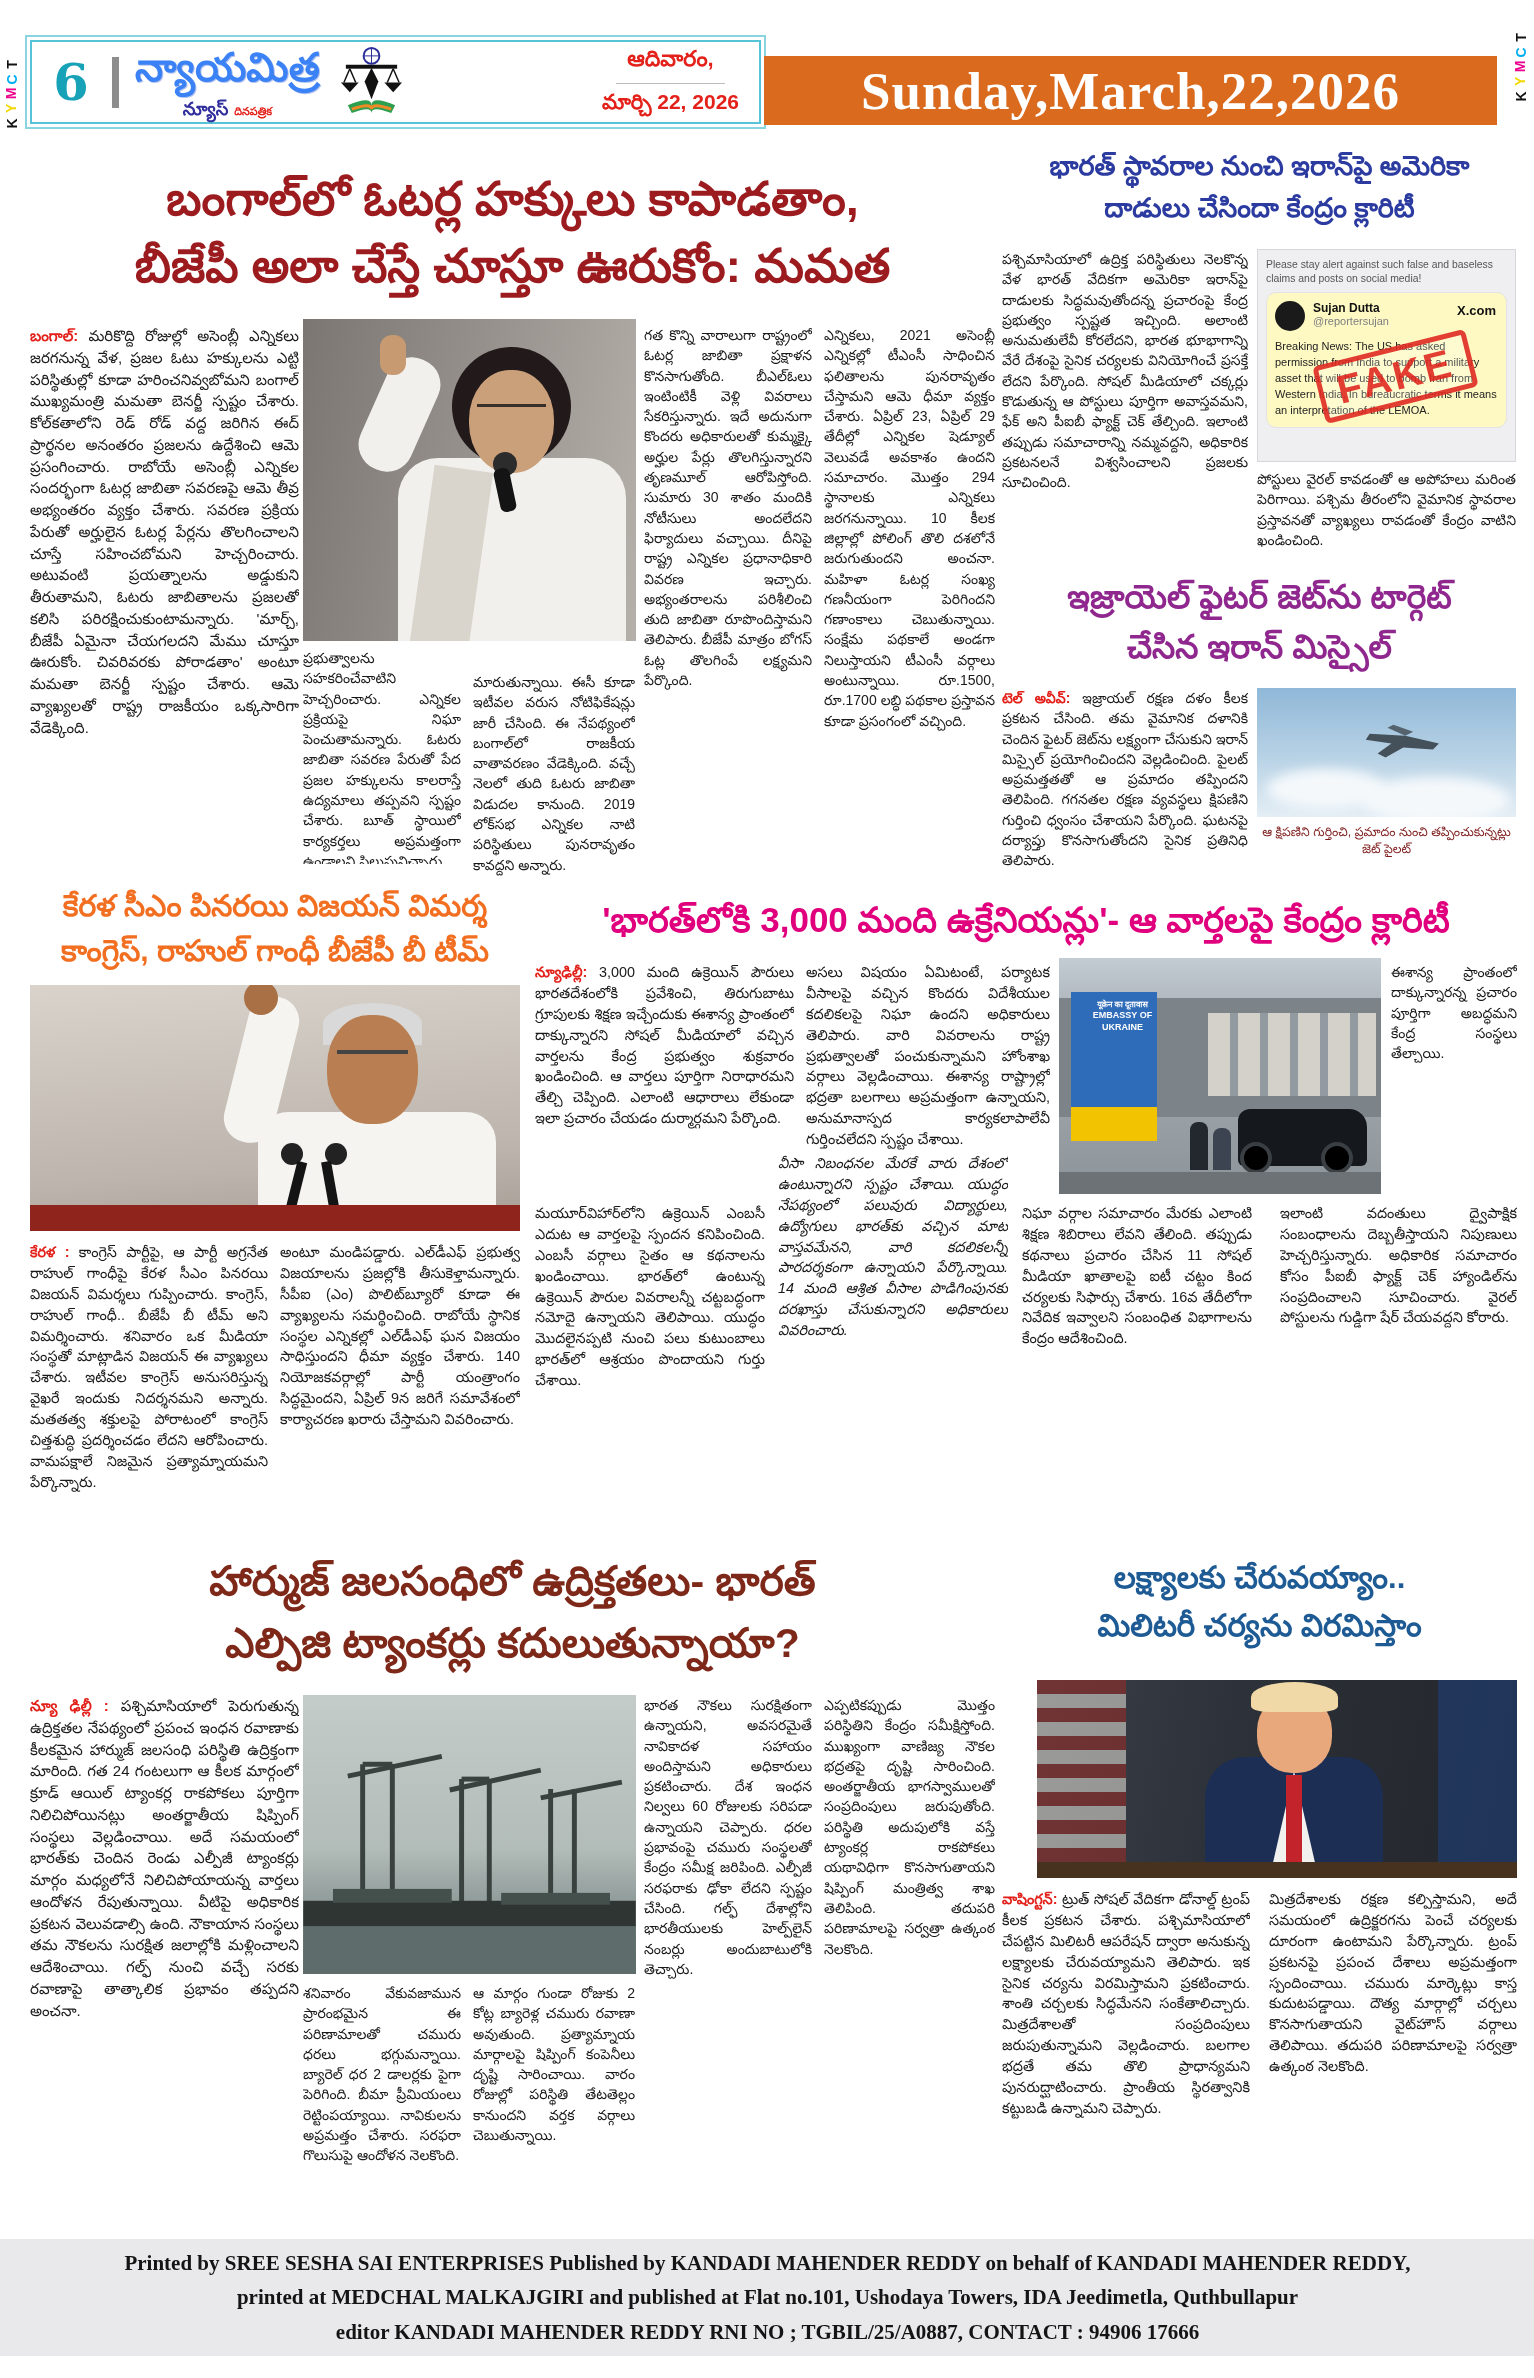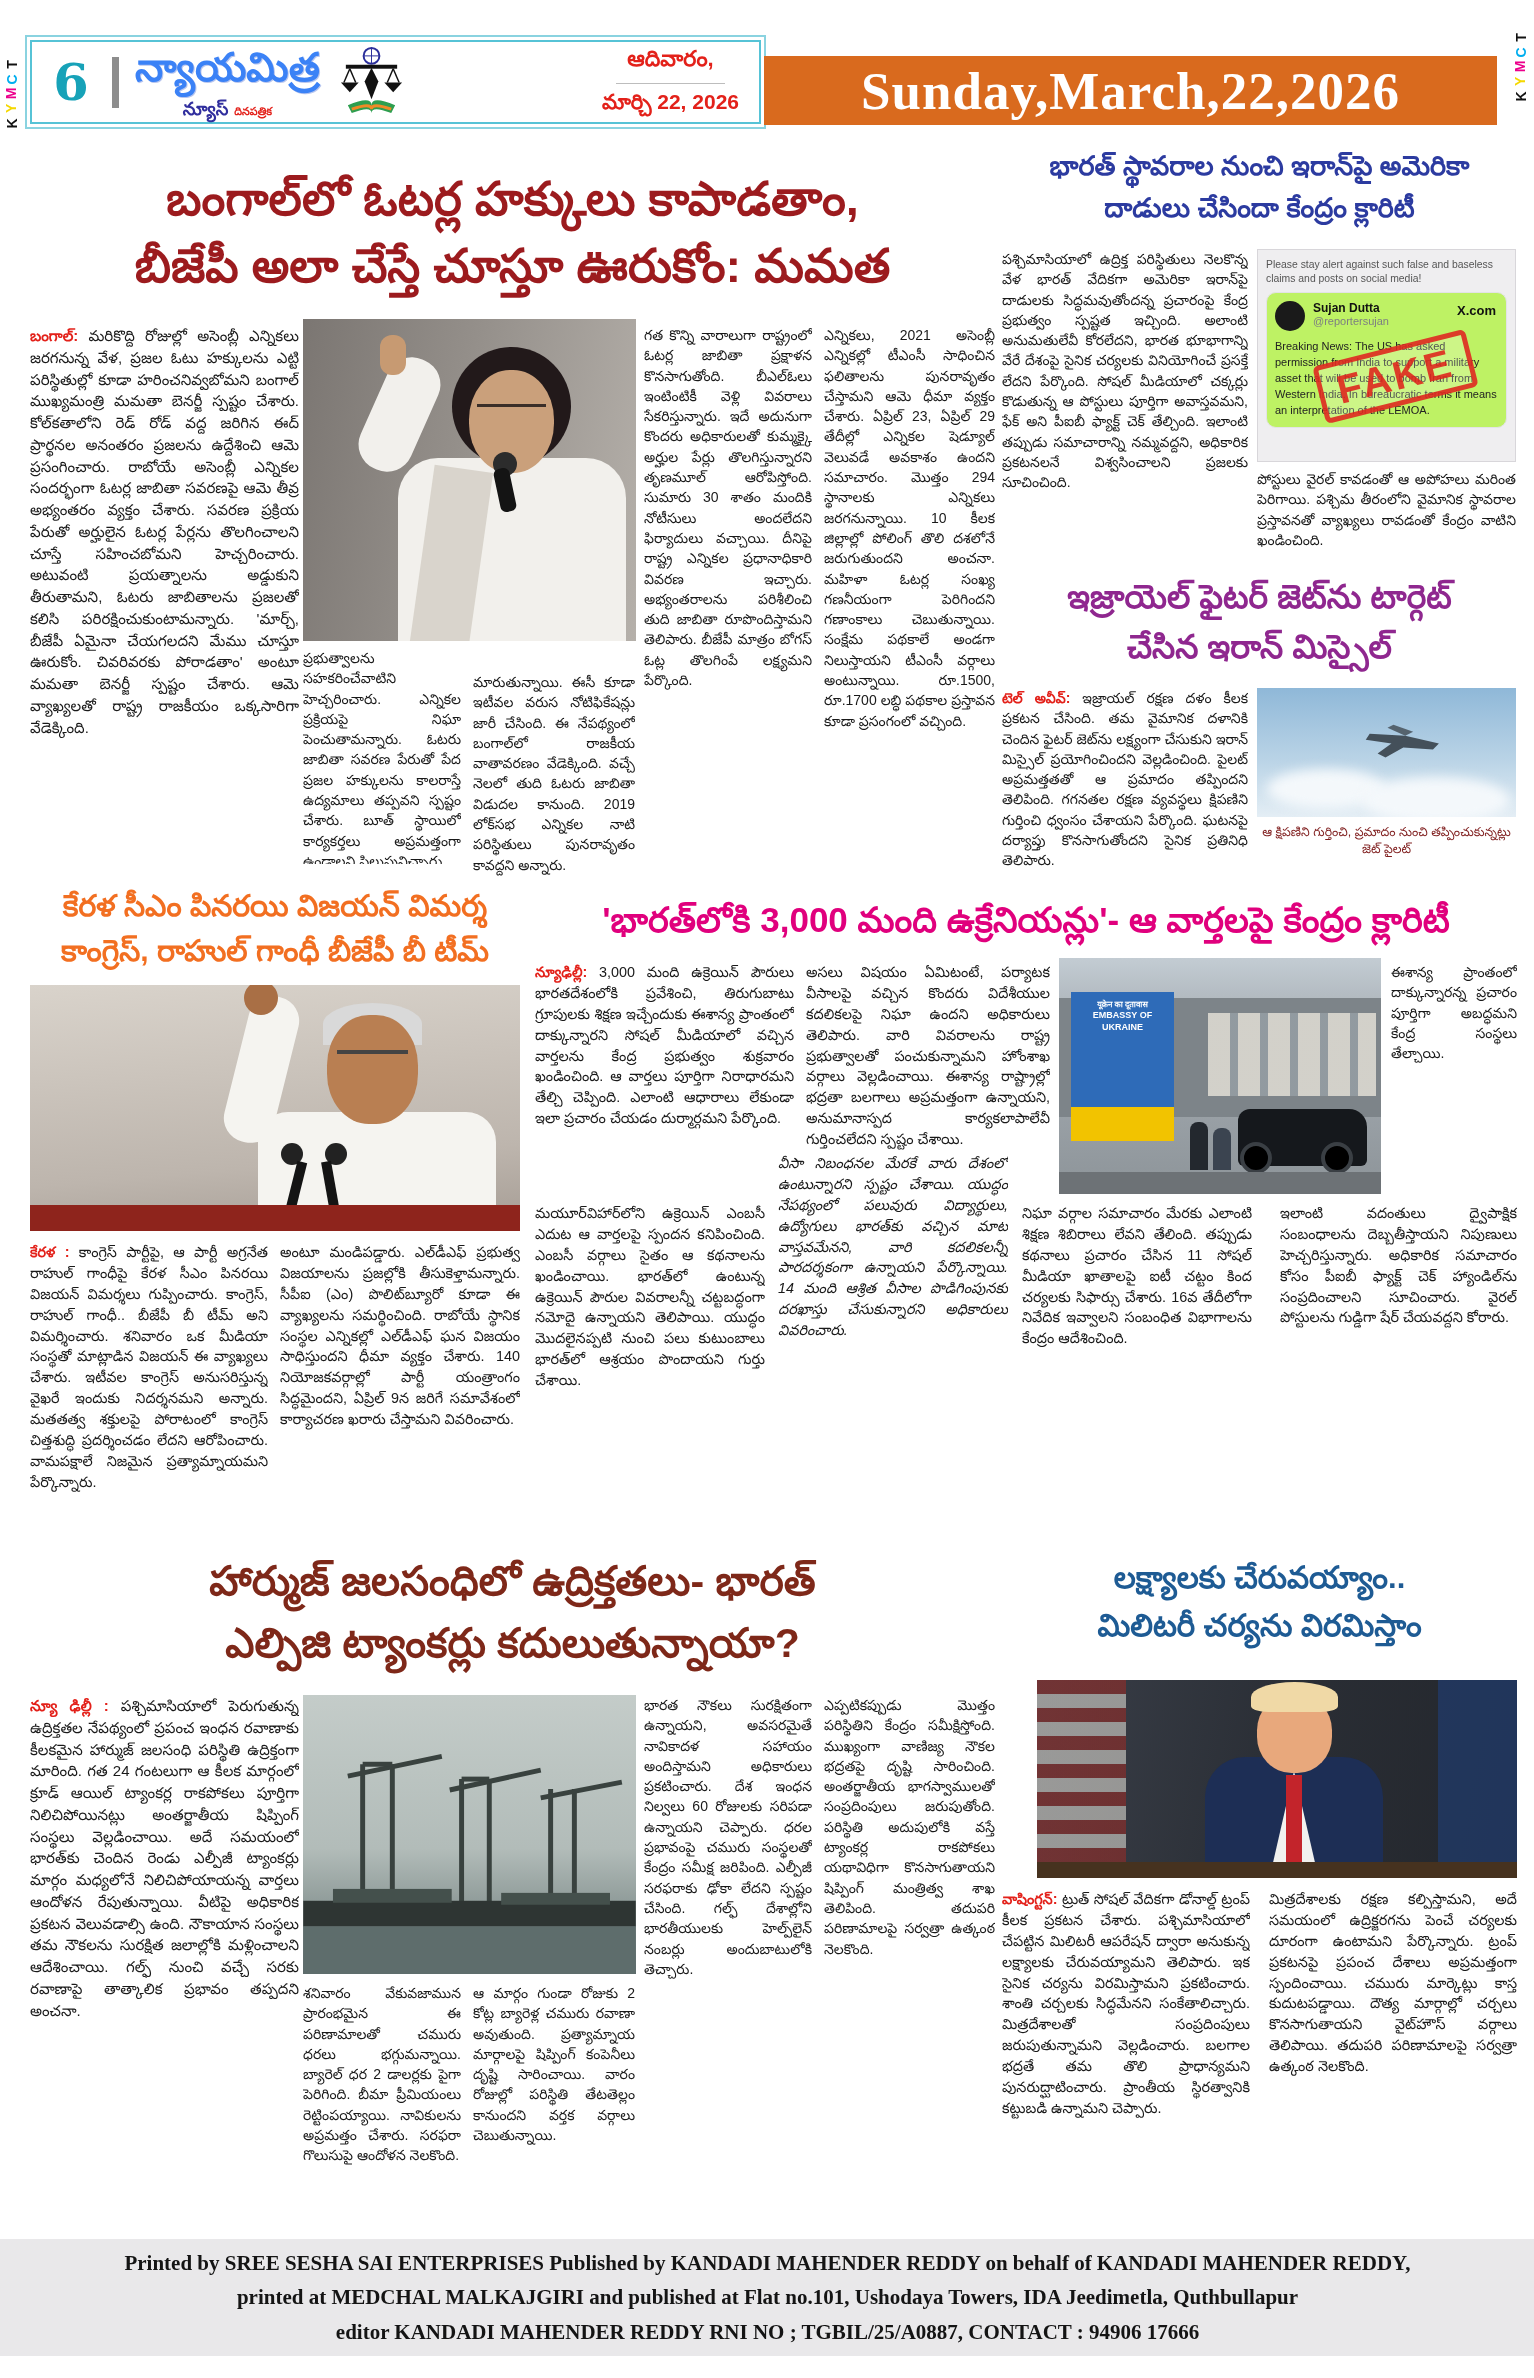--- a/index.html
+++ b/index.html
@@ -67,21 +67,21 @@
   .ph-pinarayi .mic1,.ph-pinarayi .mic2{position:absolute;width:10px;height:69px;background:#141414;}
   .ph-pinarayi .mic1{left:259px;top:176px;transform:rotate(14deg);}
   .ph-pinarayi .mic2{left:297px;top:176px;transform:rotate(-10deg);}
   .ph-pinarayi .m1h{position:absolute;left:251px;top:158px;width:22px;height:22px;border-radius:50%;background:#222;}
   .ph-pinarayi .m2h{position:absolute;left:295px;top:158px;width:22px;height:22px;border-radius:50%;background:#222;}
   .ph-pinarayi .podium{position:absolute;left:0;bottom:0;width:100%;height:26px;background:#8e241c;}
   .ph-embassy{background:linear-gradient(180deg,#c3ccd3 0%,#a6adb3 30%,#8d9499 100%);}
   .ph-embassy .wall{position:absolute;left:0;top:40px;width:100%;height:119px;background:#7d8489;}
   .ph-embassy .posters{position:absolute;left:149px;top:55px;width:168px;height:83px;
       background:repeating-linear-gradient(90deg,#e8e4da 0 22px,#97a0a6 22px 30px);opacity:.8;}
-  .ph-embassy .booth{position:absolute;left:12px;top:34px;width:103px;height:149px;background:#2e6bb8;}
+  .ph-embassy .booth{position:absolute;left:12px;top:34px;width:86px;height:149px;background:#2e6bb8;}
   .ph-embassy .booth .yellow{position:absolute;left:0;bottom:0;width:100%;height:34px;background:#f2c300;}
   .ph-embassy .sign{position:absolute;left:6px;top:8px;width:91px;color:#fff;font-weight:700;
       font-size:9px;line-height:1.3;text-align:center;}
   .ph-embassy .sign .hi{font-size:8px;display:block;}
   .ph-embassy .car{position:absolute;right:14px;bottom:28px;width:129px;height:57px;border-radius:12px 18px 6px 6px;background:#15181c;}
   .ph-embassy .wheel{position:absolute;bottom:20px;width:24px;height:24px;border-radius:50%;background:#000;border:4px solid #3a3f44;}
   .ph-embassy .w1{right:28px;} .ph-embassy .w2{right:109px;}
   .ph-embassy .road{position:absolute;left:0;bottom:0;width:100%;height:22px;background:#6d7276;}
   .ph-embassy .person{position:absolute;bottom:24px;width:18px;height:48px;border-radius:8px 8px 0 0;background:#23282e;}
   .ph-port{background:linear-gradient(180deg,#c4ccc9 0%,#b2bcb9 55%,#8f9b99 75%,#5f6d6c 100%);}
@@ -92,21 +92,21 @@
   .ph-trump .suit{position:absolute;left:168px;top:77px;width:178px;height:129px;border-radius:40px 40px 0 0;background:#1d2e55;}
   .ph-trump .shirt{position:absolute;left:232px;top:91px;width:50px;height:109px;background:#f1f1ef;clip-path:polygon(50% 0,100% 100%,0 100%);}
   .ph-trump .tie{position:absolute;left:249px;top:95px;width:16px;height:103px;background:#c3242b;}
   .ph-trump .face{position:absolute;left:220px;top:14px;width:75px;height:79px;border-radius:46%;background:#e8a87c;}
   .ph-trump .hairt{position:absolute;left:214px;top:2px;width:87px;height:30px;border-radius:50% 50% 20% 20%;background:#f0d9a6;}
   .ph-trump .desk{position:absolute;left:0;bottom:0;width:100%;height:16px;background:#4a3categorie;background:#46321f;}
   
   .tweet{position:absolute;left:1257px;top:249px;width:259px;height:213px;background:#efeef0;
          border:1px solid #d8d6da;box-sizing:border-box;padding:8px 8px;overflow:hidden;}
   .tweet .note{font-size:10.4px;color:#555;line-height:1.35;margin-bottom:6px;}
-  .tweet .card{position:relative;background:#bef264;border:1px solid #e3e3e6;border-radius:10px;padding:8px;}
+  .tweet .card{position:relative;background:#fef9c3;border:1px solid #e3e3e6;border-radius:10px;padding:8px;}
   .tweet .avatar{width:30px;height:30px;border-radius:50%;background:#1a1a1a;float:left;margin-right:8px;}
   .tweet .tname{font-weight:800;font-size:12px;color:#111;}
   .tweet .thandle{font-size:11px;color:#7d7f82;}
   .tweet .tsite{position:absolute;right:10px;top:10px;font-weight:800;font-size:13px;color:#111;}
   .tweet .tbody{clear:both;padding-top:8px;font-size:11px;line-height:1.45;color:#222;}
   .tweet .stamp{position:absolute;left:59px;top:97px;transform:rotate(-14deg);color:#e02a22;
         border:5px solid #e02a22;border-radius:6px;font:900 40px "Liberation Sans",sans-serif;
         padding:2px 14px;letter-spacing:3px;opacity:.9;background:rgba(255,255,255,.25);}
   
   .footer{position:absolute;left:0;top:2239px;width:1535px;height:117px;background:#e9e8ea;

